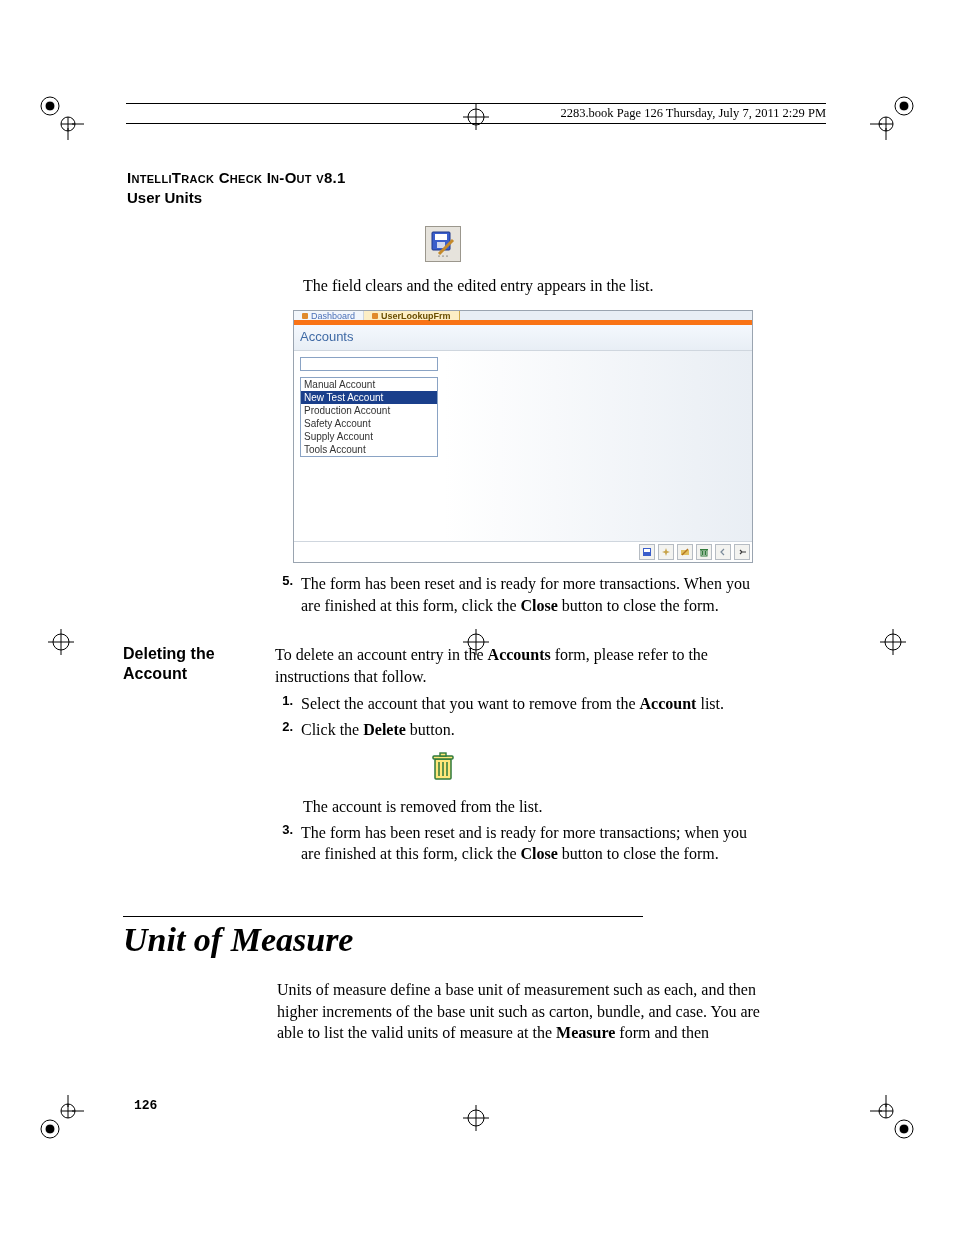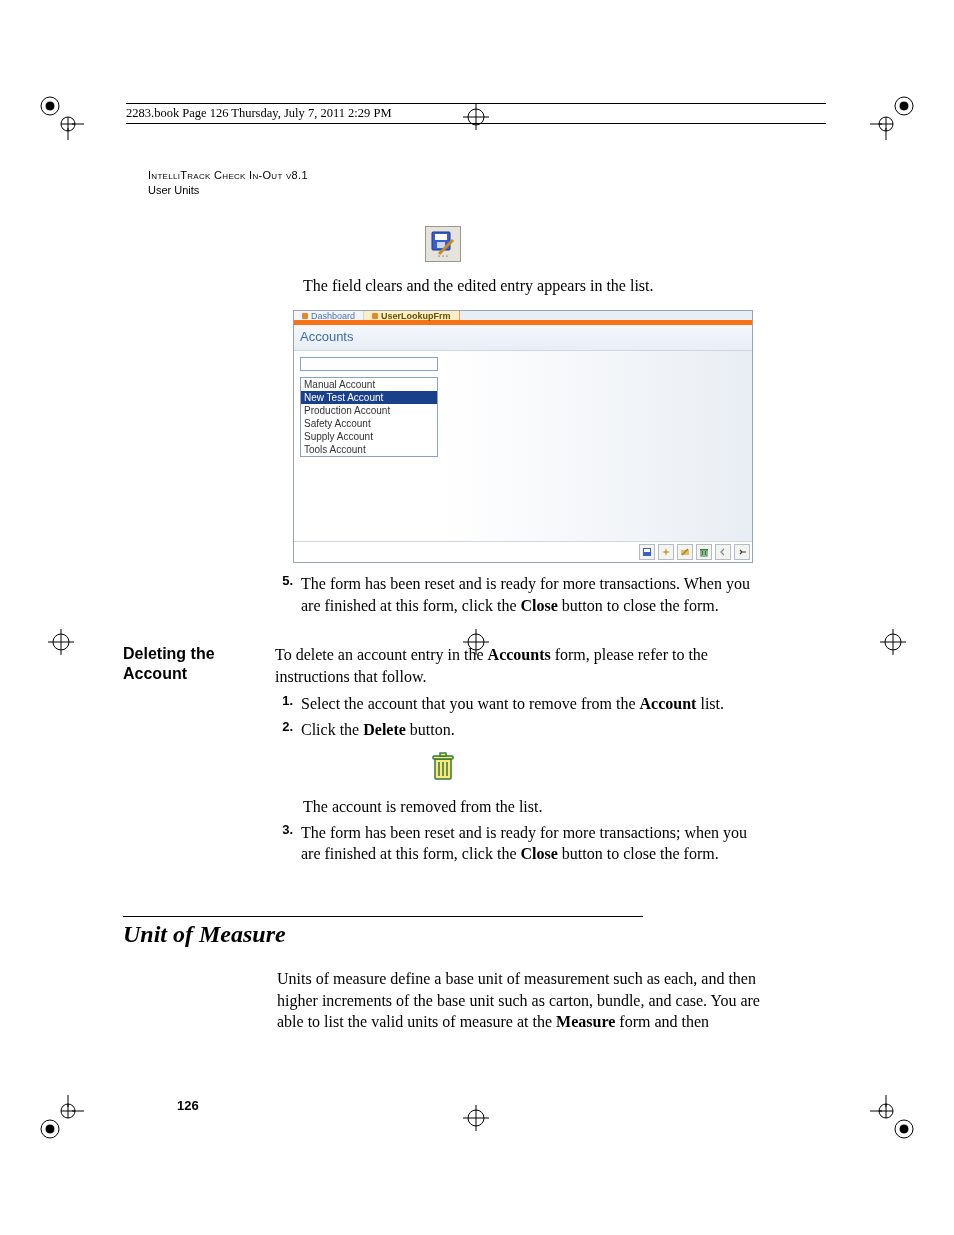--- a/index.html
+++ b/index.html
@@ -12,22 +12,22 @@
   .mark.tl { left: 38px; top: 94px; }
   .mark.tr { right: 38px; top: 94px; }
   .mark.bl { left: 38px; bottom: 94px; }
   .mark.br { right: 38px; bottom: 94px; }
   .mark.ml { left: 38px; top: 619px; }
   .mark.mr { right: 38px; top: 619px; }
   .mark.tc { left: 453px; top: 94px; }
   .mark.bc { left: 453px; bottom: 94px; }
   .mark.mc { left: 453px; top: 619px; }
 
-  .header-bar { position: absolute; left: 126px; top: 103px; width: 700px; border-top: 1px solid #000; border-bottom: 1px solid #000; padding: 2px 0; font-size: 12.5px; }
-  .doc-header { position: absolute; left: 148px; top: 168px; font-family: Verdana, Arial, sans-serif; font-size: 11px; line-height: 1.35; }
+  .header-bar { position: absolute; left: 126px; top: 103px; width: 700px; border-top: 1px solid #000; border-bottom: 1px solid #000; padding: 2px 0; font-size: 12.5px; text-align: right; }
+  .doc-header { position: absolute; left: 127px; top: 168px; font-family: Verdana, Arial, sans-serif; font-size: 15px; line-height: 1.35; font-weight: bold; }
   .doc-header .line1 { font-variant: small-caps; letter-spacing: .3px; }
 
   .content { position: absolute; left: 123px; top: 218px; width: 640px; }
 
   .save-row { text-align: center; margin-top: 8px; margin-bottom: 10px; }
   .save-btn { display: inline-block; width: 36px; height: 36px; background: #e6e3dc; border: 1px solid #9b978d; position: relative; }
   .save-btn svg { position: absolute; left: 3px; top: 3px; }
 
   .body-text { font-size: 16px; line-height: 1.28; margin-left: 180px; }
   .body-text-indent { margin-left: 180px; }
@@ -57,25 +57,25 @@
   .numlist-row .txt { font-size: 16px; line-height: 1.34; }
 
   .side-heading-row { display: flex; margin-top: 28px; }
   .side-heading { width: 152px; font-family: Arial, Helvetica, sans-serif; font-weight: bold; font-size: 16px; line-height: 1.25; padding-right: 10px; flex-shrink: 0; }
   .side-heading-body { font-size: 16px; line-height: 1.34; }
 
   .trash-row { text-align: center; margin: 10px 0 8px; }
   .trash-big { display: inline-block; width: 30px; height: 34px; }
 
   .section-rule { margin-top: 52px; margin-left: 0; border: none; border-top: 1.2px solid #000; width: 520px; }
-  .section-title { font-style: italic; font-family: "Times New Roman", serif; font-size: 24px; margin-top: 4px; margin-bottom: 20px; }
+  .section-title { font-style: italic; font-family: "Times New Roman", serif; font-size: 34px; margin-top: 4px; margin-bottom: 20px; }
 
   .para-below-section { font-size: 16px; line-height: 1.34; margin-left: 154px; }
 
-  .pagenum { position: absolute; left: 134px; bottom: 122px; font-family: Liberation Sans, sans-serif; font-weight: bold; font-size: 13px; margin-left: 43px; }
+  .pagenum { position: absolute; left: 134px; bottom: 122px; font-family: Liberation Mono, monospace; font-weight: bold; font-size: 13px; }
 
   b.strong { font-weight: bold; }
 </style>
 </head>
 <body>
 
 <div class="page">
 
   <div class="mark tl">
       <svg viewBox="0 0 46 46">

